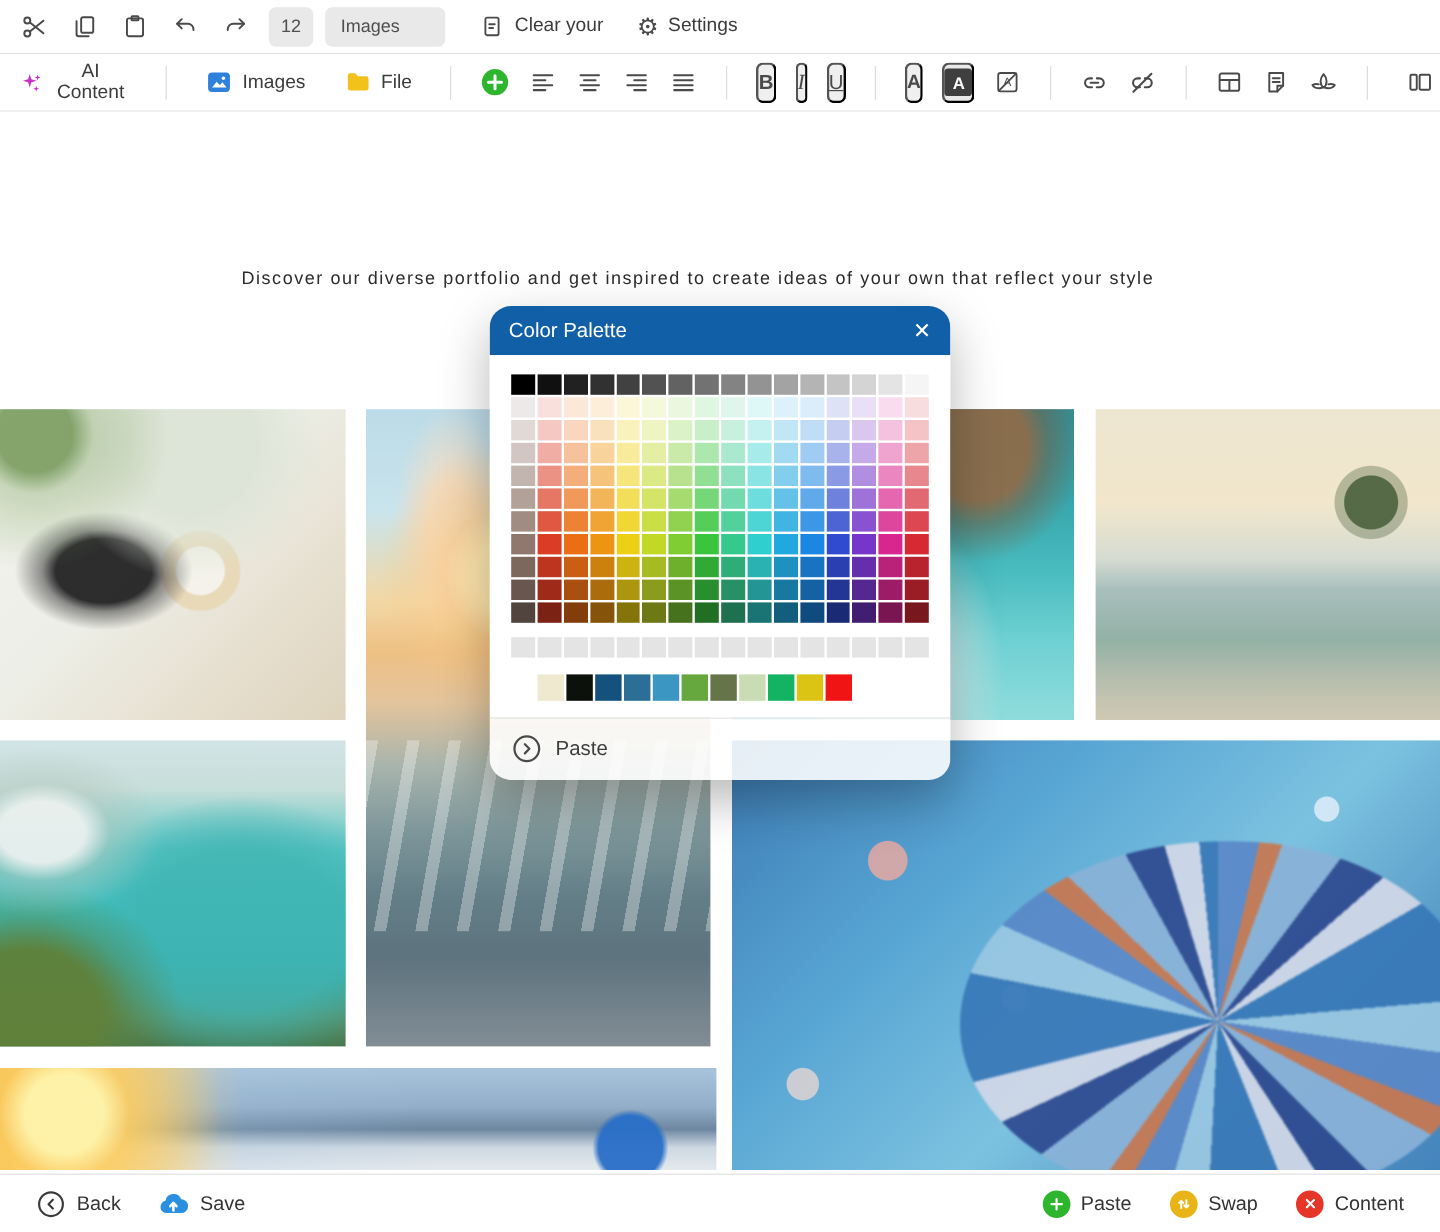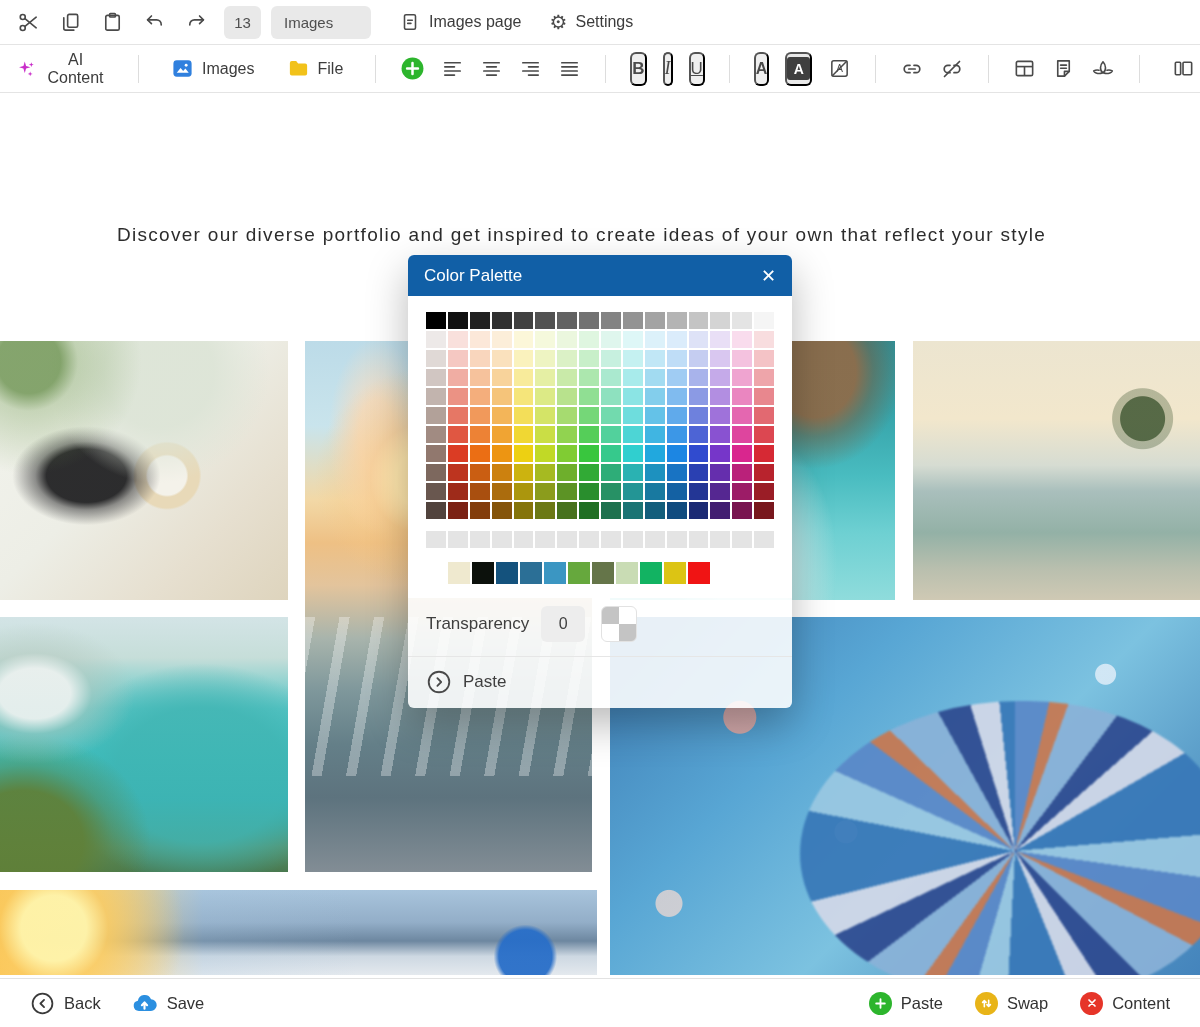--- a/index.html
+++ b/index.html
@@ -25,21 +25,21 @@
   .bold-b { font-weight:700; }
   .italic-i { font-family:"Liberation Serif",serif; font-style:italic; font-size:18px; }
   .underline-u { text-decoration:underline; }
   .color-a { position:relative; font-weight:600; font-size:16px; }
   .color-a .bar { position:absolute; left:8px; right:8px; bottom:5px; height:3px; background:#4a4a4a; }
   .bg-a-wrap { background:#e9e9e9; }
   .bg-a { width:23px; height:23px; background:#3f3f3f; color:#fff; display:flex; align-items:center; justify-content:center; font-size:14px; font-weight:600; border-radius:3px; }
 
   
   #page-title { position:absolute; top:122px; left:0; width:1200px; text-align:center; font-size:63px; font-weight:200; letter-spacing:17px; color:#1e1e1e; }
-  #page-subtitle { position:absolute; top:224px; left:0; width:1163px; text-align:center; font-size:19px; letter-spacing:1.3px; color:#2c2c2c; }
+  #page-subtitle { position:absolute; top:224px; left:0; width:1163px; text-align:center; font-size:15px; letter-spacing:1.3px; color:#2c2c2c; }
 
   
   .photo { position:absolute; overflow:hidden; }
   .ph-desk { left:0; top:341px; width:288px; height:259px;
     background:
       radial-gradient(circle at 10% 8%, rgba(96,138,66,.75) 0 9%, rgba(120,160,90,.35) 14%, transparent 32%),
       radial-gradient(circle at 55% 12%, rgba(220,228,214,.9) 0 20%, transparent 40%),
       radial-gradient(ellipse at 30% 52%, rgba(28,28,30,.92) 0 14%, rgba(60,60,62,.55) 18%, transparent 26%),
       radial-gradient(circle at 58% 52%, #f4f2ea 0 9%, #e8d9b8 10% 15%, transparent 16%),
       radial-gradient(circle at 58% 49%, rgba(122,74,32,.9) 0 5%, transparent 6%),
@@ -79,21 +79,21 @@
       radial-gradient(circle at 22% 28%, rgba(240,170,160,.8) 0 16px, transparent 17px),
       radial-gradient(circle at 10% 80%, rgba(250,220,210,.7) 0 13px, transparent 14px),
       radial-gradient(circle at 40% 60%, rgba(255,255,255,.5) 0 11px, transparent 12px),
       radial-gradient(circle at 84% 16%, rgba(230,240,250,.8) 0 10px, transparent 11px),
       linear-gradient(135deg,#3d7cb4 0%,#58a6d4 32%,#7cc2e0 58%,#5a9cc8 78%,#4484bc 100%); }
   .ph-dolphin::after { content:""; position:absolute; right:-30px; top:84px; width:430px; height:300px; border-radius:52% 48% 46% 50%;
       background:repeating-conic-gradient(#5a88c8 0 13deg, #c87850 13deg 20deg, #8ab2d8 20deg 37deg, #2e4a90 37deg 49deg, #d2d8e8 49deg 60deg, #3878b8 60deg 85deg, #9ac8e2 85deg 98deg);
       filter:blur(1px); opacity:.92; }
 
   
-  #modal { position:absolute; left:408px; top:255px; width:384px; border-radius:6px; overflow:hidden; box-shadow:0 16px 42px rgba(0,0,0,.28); }
+  #modal { position:absolute; left:408px; top:255px; width:384px; border-radius:18px; overflow:hidden; box-shadow:0 16px 42px rgba(0,0,0,.28); }
   #modal-header { height:41px; background:var(--modal-header,#115fa6); display:flex; align-items:center; justify-content:space-between; padding:0 16px; }
   #modal-title { color:#fff; font-size:17px; }
   #modal-close { color:#fff; font-size:18px; background:none; border:none; cursor:pointer; line-height:1; }
   #modal-palette { background:#fff; padding:16px 18px 14px 18px; }
   .pal-grid { display:grid; grid-template-columns:repeat(16,1fr); gap:2px; }
   .pal-grid .cell { height:17px; cursor:pointer; }
   .pal-empty { margin-top:12px; }
   .pal-recent { margin-top:14px; margin-left:22px; display:flex; gap:2px; }
   .pal-recent .cell { width:22px; height:22px; cursor:pointer; }
   #modal-lower { background:rgba(255,255,255,.88); }
@@ -146,32 +146,32 @@
           <path d="M4.8 9.2h9.4a4.8 4.8 0 0 1 4.8 4.8v.6"></path>
         </svg>
     </button>
     <button class="icon-btn">
       <svg width="23" height="23" viewBox="0 0 24 24" fill="none" stroke="#4a4a4a" stroke-width="1.7" stroke-linecap="round" stroke-linejoin="round">
           <path d="M15.2 5.2 19.2 9.2l-4 4"></path>
           <path d="M19.2 9.2H9.8A4.8 4.8 0 0 0 5 14v.6"></path>
         </svg>
     </button>
     <div class="field" id="size-field">
-        <span>13</span>
+        <span>12</span>
       </div>
     <div class="field" id="style-field">
         <span>Images</span>
       </div>
     <button class="tb-label-btn" style="margin-left:14px">
       <svg width="22" height="22" viewBox="0 0 24 24" fill="none" stroke="#4a4a4a" stroke-width="1.7" stroke-linecap="round" stroke-linejoin="round">
           <rect x="6" y="4" width="12" height="16" rx="1.6"></rect>
           <line x1="9.5" y1="10" x2="14.5" y2="10"></line>
           <line x1="9.5" y1="13.5" x2="13" y2="13.5"></line>
         </svg>
-      <span>Images page</span>
+      <span>Clear your</span>
     </button>
     <button class="tb-label-btn" style="margin-left:6px">
       <span class="gear-glyph">⚙</span>
       <span>Settings</span>
     </button>
   </div>
 
   <div class="toolbar" id="toolbar-format">
     <button class="tb-label-btn">
       <svg width="26" height="26" viewBox="0 0 24 24" fill="var(--ai-magenta,#c92ec9)">
@@ -522,25 +522,20 @@
           <div class="cell" style="background: rgb(59, 150, 194);"></div>
           <div class="cell" style="background: rgb(102, 168, 61);"></div>
           <div class="cell" style="background: rgb(101, 117, 73);"></div>
           <div class="cell" style="background: rgb(201, 220, 180);"></div>
           <div class="cell" style="background: rgb(18, 179, 98);"></div>
           <div class="cell" style="background: rgb(220, 196, 20);"></div>
           <div class="cell" style="background: rgb(240, 20, 20);"></div>
         </div>
     </div>
     <div id="modal-lower">
-      <div class="row-tr">
-        <span class="lbl">Transparency</span>
-        <span class="tr-value">0</span>
-        <span class="checker"></span>
-      </div>
       <div class="row-paste">
         <svg width="26" height="26" viewBox="0 0 24 24" fill="none" stroke="#4a4a4a" stroke-width="1.7" stroke-linecap="round" stroke-linejoin="round">
             <circle cx="12" cy="12" r="9.5"></circle>
             <path d="m10.5 8.5 3.5 3.5-3.5 3.5"></path>
           </svg>
         <span class="lbl">Paste</span>
       </div>
     </div>
   </div>
 

